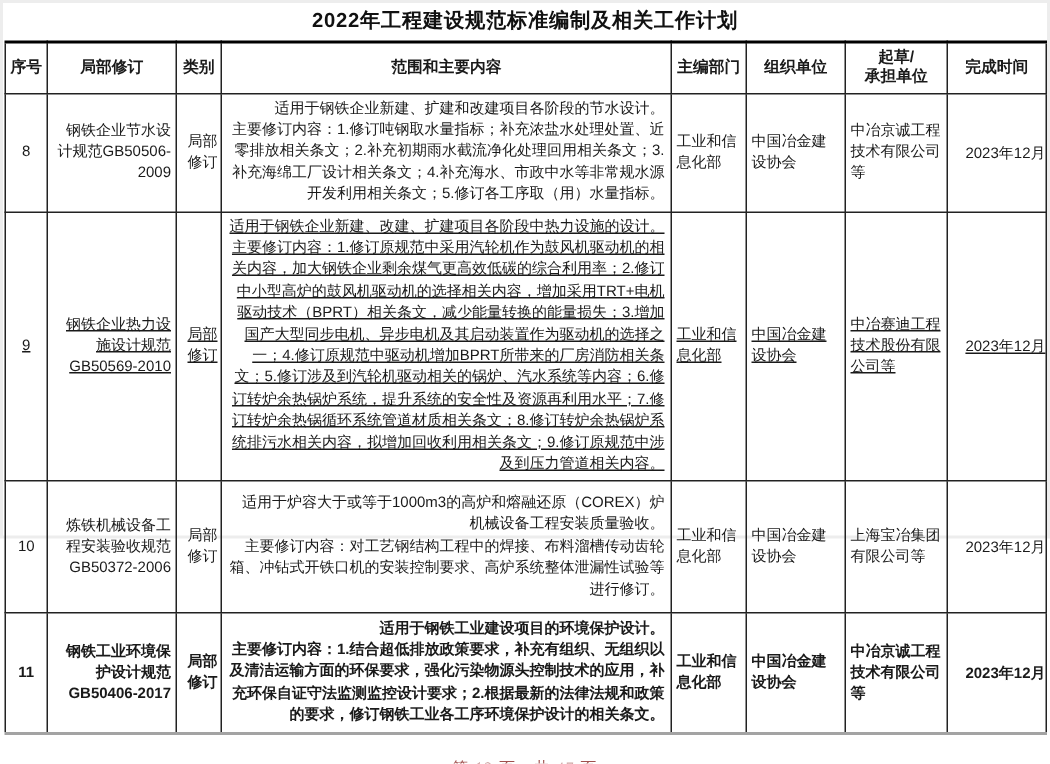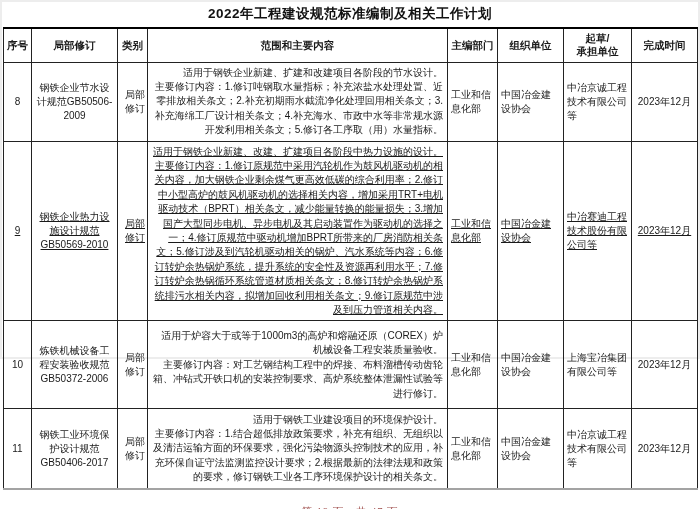--- a/index.html
+++ b/index.html
@@ -40,29 +40,29 @@
   table.plan-table th {
     font-size: 10.5px;
     font-weight: bold;
     text-align: center;
     height: 34px;
     line-height: 13px;
     padding: 2px 1px;
     background: #fff;
   }
   td.c-no       { text-align: center; font-size: 10px; }
-  td.c-name     { text-align: center;   font-size: 10px; line-height: 14px; padding: 18px 3px; }
+  td.c-name     { text-align: right;   font-size: 10px; line-height: 14px; padding: 18px 3px; }
   td.c-cat      { text-align: right; font-size: 10px; line-height: 14px; padding: 2px 2px; }
   td.c-content  { text-align: right;   font-size: 10px; line-height: 14.4px; padding: 3px 4px; }
   td.c-dept, td.c-org, td.c-drafter { text-align: left; font-size: 10px; line-height: 14px; padding: 2px 3px; }
-  td.c-time     { text-align: center; font-size: 10px; }
+  td.c-time     { text-align: right; font-size: 10px; }
   tr.r8  td { height: 78px; }
   tr.r9  td { height: 168px; text-decoration: underline; }
   tr.r10 td { height: 88px; }
-  tr.r11 td { height: 80px; }
+  tr.r11 td { height: 80px; font-weight: bold; }
   .page-footer {
     margin-top: 15px;
     text-align: center;
     font-family: "Liberation Serif", serif;
     font-size: 10.5px;
     color: #a0504e;
     letter-spacing: 1px;
   }
 </style>
 </head>

